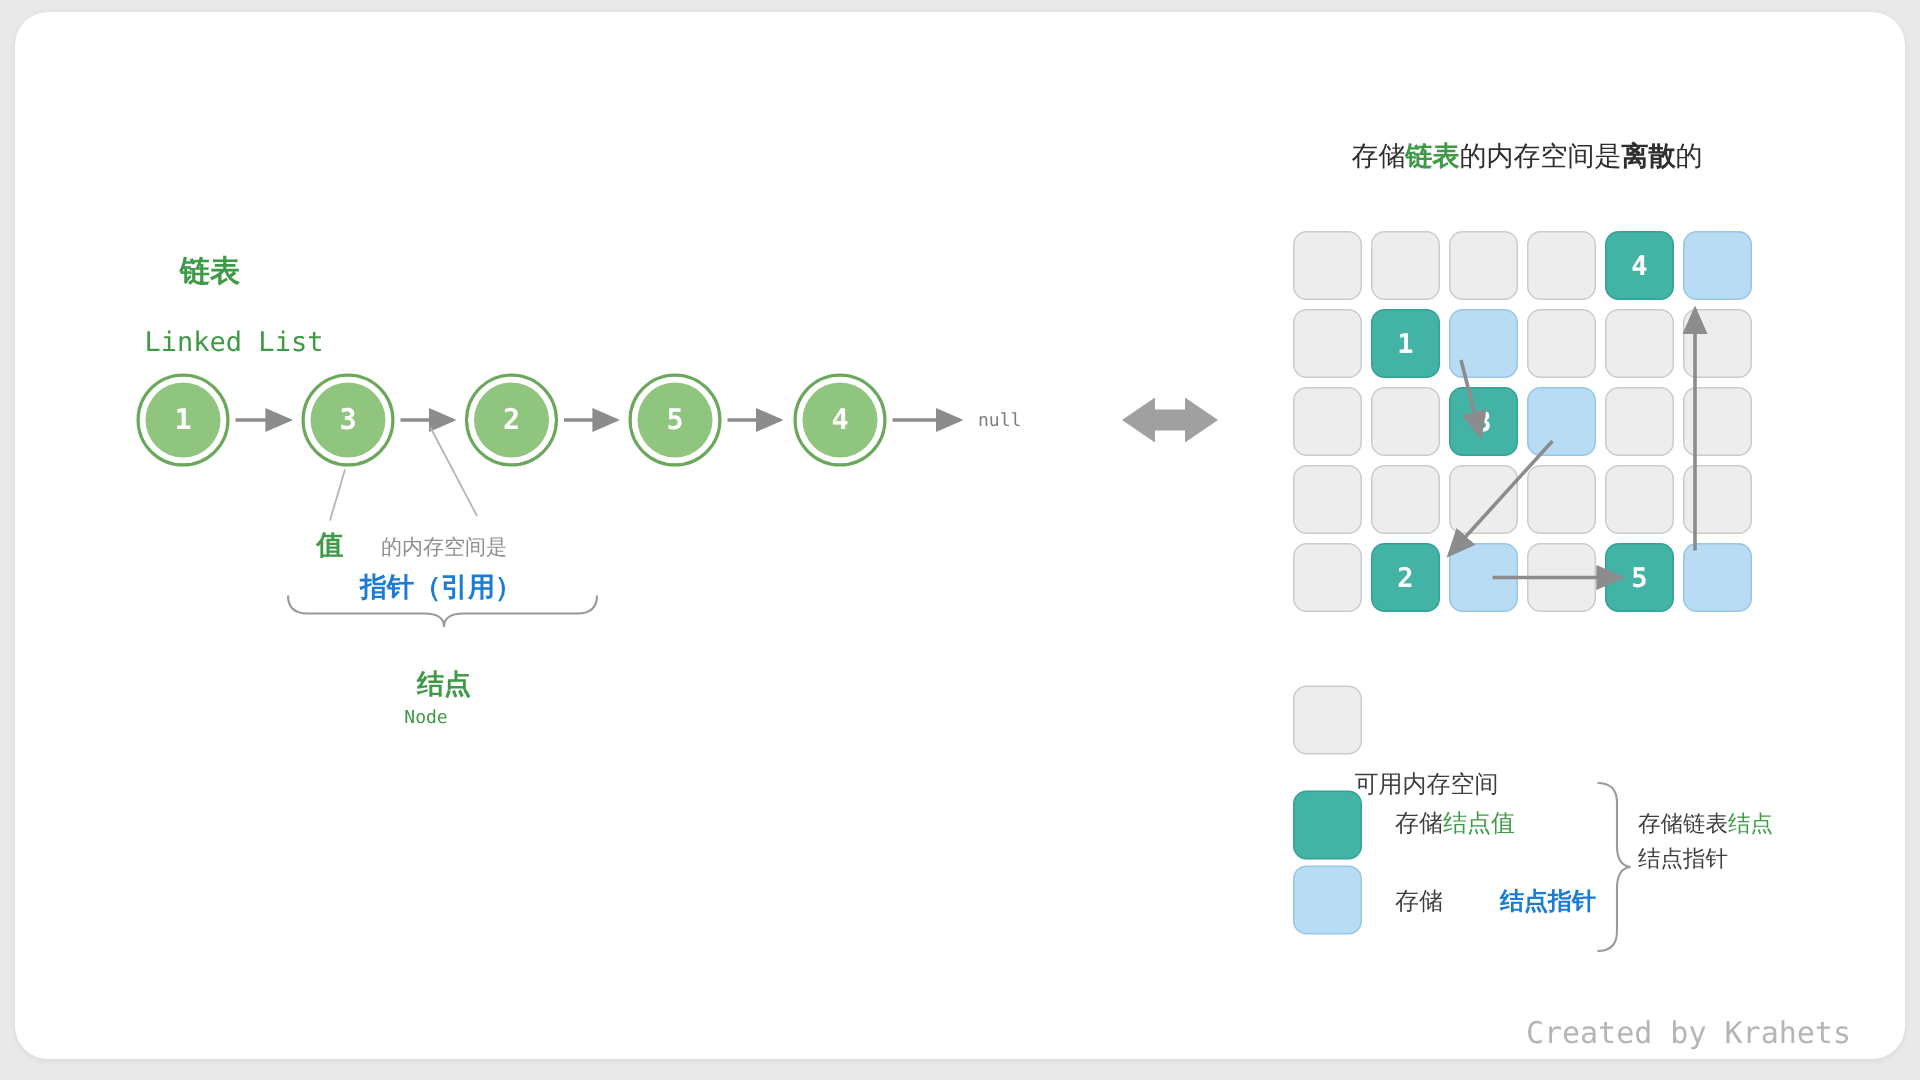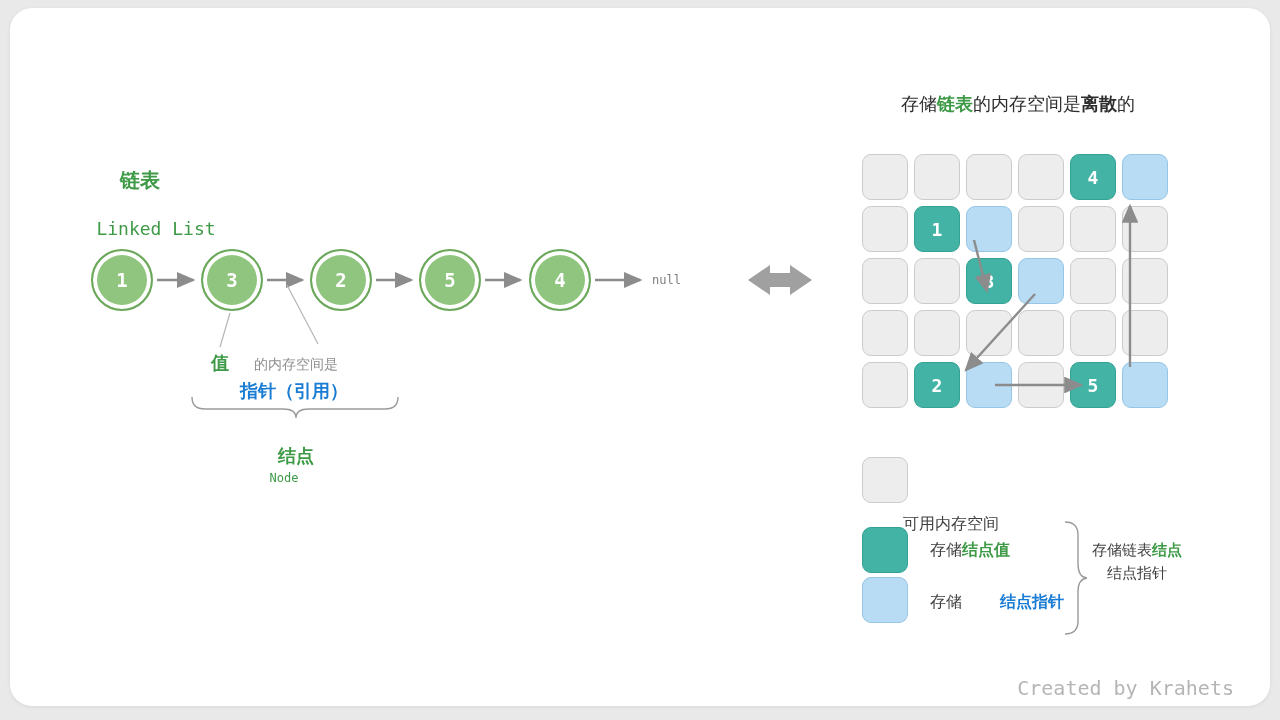--- a/index.html
+++ b/index.html
@@ -10,21 +10,21 @@
     overflow:hidden;
   }
   .card{
     position:absolute;left:10px;top:8px;width:1260px;height:698px;
     background:#ffffff;border-radius:22px;
     box-shadow:0 1px 4px rgba(0,0,0,.07);
   }
   .abs{position:absolute;}
   .centerx{transform:translateX(-50%);white-space:nowrap;}
   .mono{font-family:"DejaVu Sans Mono","Liberation Mono",monospace;}
-  .green-strong{color:var(--green);font-weight:700;}
+  .green-strong{color:var(--green);font-weight:400;}
   .blue-strong{color:var(--blue);font-weight:700;padding-left:38px;}
 
   
   .node{
     position:absolute;top:241px;width:58px;height:58px;border-radius:50%;
     background:var(--node-green);border:2px solid var(--node-border);
     box-shadow:inset 0 0 0 4px #ffffff;
     display:flex;align-items:center;justify-content:center;
     color:#fff;font:700 19px "DejaVu Sans Mono","Liberation Mono",monospace;
   }
@@ -49,21 +49,21 @@
   .cell{
     border-radius:9px;box-sizing:border-box;
     display:flex;align-items:center;justify-content:center;
     color:#fff;font:700 18px "DejaVu Sans Mono","Liberation Mono",monospace;
   }
   .cell.empty{background:var(--cell-gray);border:1px solid var(--cell-gray-border);}
   .cell.value{background:var(--teal);border:1px solid var(--teal-border);}
   .cell.pointer{background:var(--lightblue);border:1px solid var(--lightblue-border);}
 
   .legend-label{font-size:16px;color:#3f3f3f;line-height:22px;white-space:nowrap;}
-  .brace-label{left:1082px;top:530px;font-size:15px;color:#3f3f3f;line-height:23px;white-space:nowrap;text-align:center;}
+  .brace-label{left:1082px;top:530px;font-size:15px;color:#3f3f3f;line-height:23px;white-space:nowrap;}
   .credit{right:36px;top:668px;font-size:20px;color:var(--credit-gray);}
   svg{display:block;}
 </style>
 </head>
 <body style="--green: #3e9a46; --blue: #1a7cd3; --teal: #43b3a6; --teal-border: #33a294; --lightblue: #b7dcf4; --lightblue-border: #97c6e6; --node-green: #90c57f; --node-border: #6ca85c; --cell-gray: #ededed; --cell-gray-border: #cccccc; --arrow-gray: #8c8c8c; --text-dark: #2e2e2e; --text-gray: #8f8f8f; --credit-gray: #b5b5b5;">
 
 <div class="card">
 
   <div class="abs centerx ll-title">链表</div>
   <div class="abs centerx ll-subtitle mono">Linked List</div>

